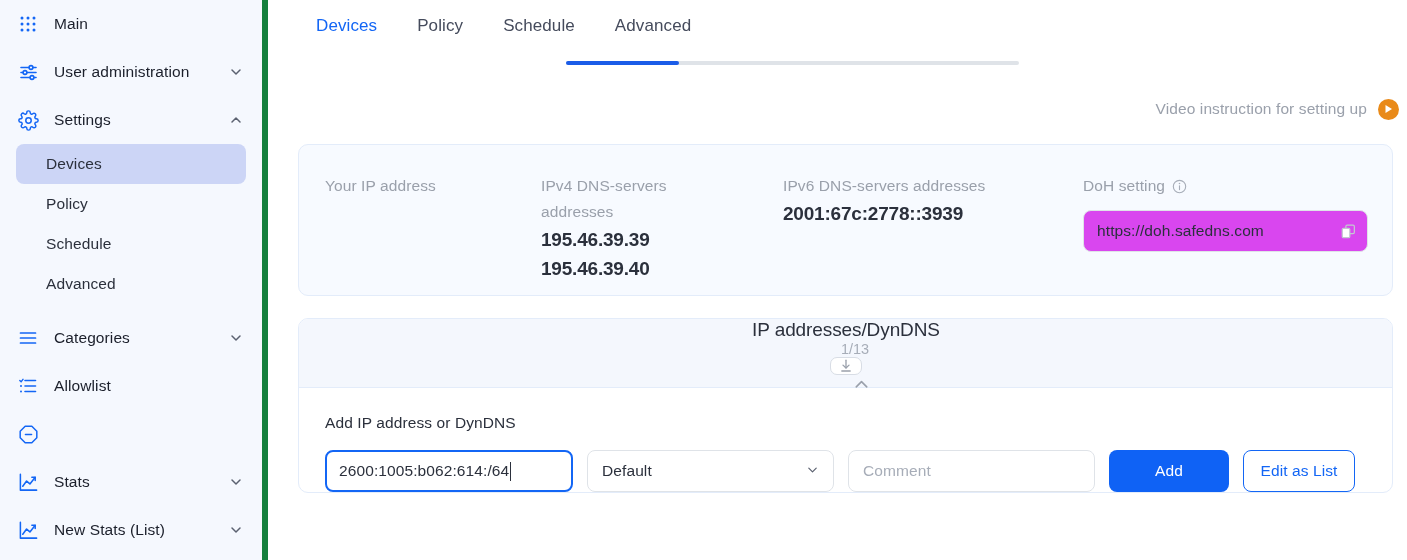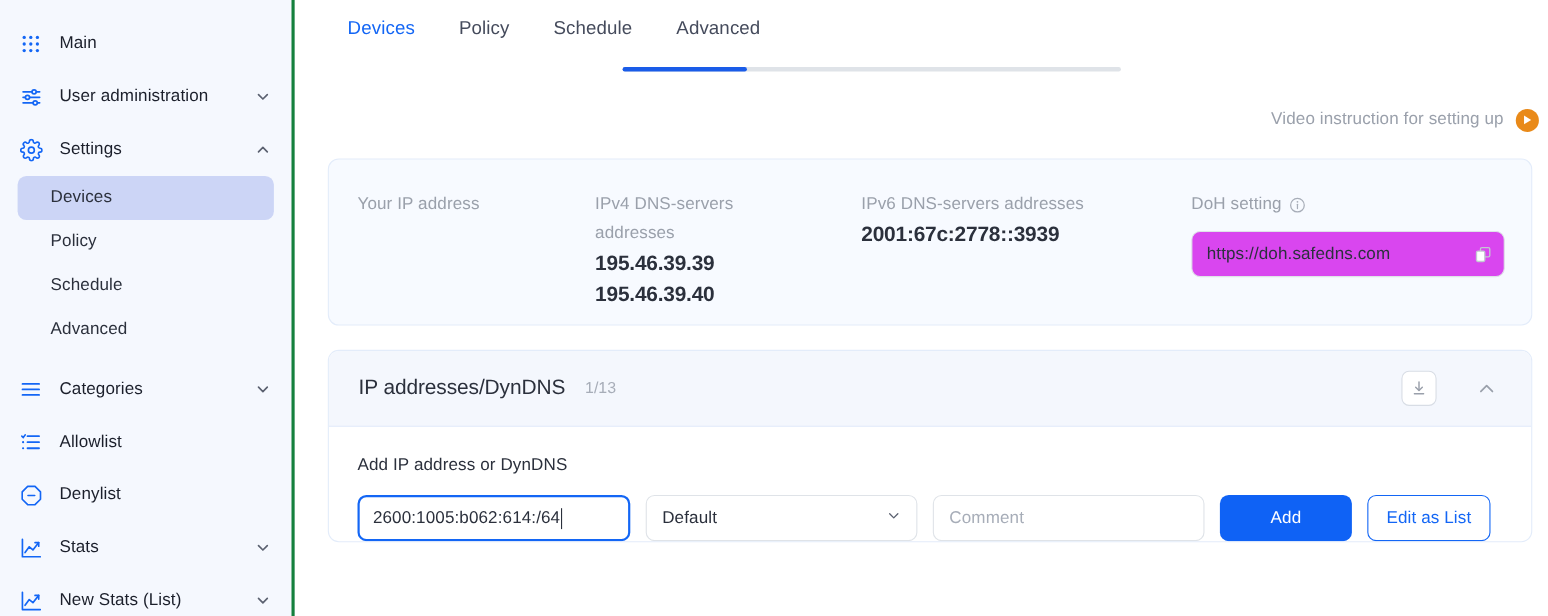--- a/index.html
+++ b/index.html
@@ -8,22 +8,22 @@
     overflow: hidden;
     font-family: "Liberation Sans", sans-serif;
     background: #ffffff;
   }
   #app { display: flex; width: 1407px; height: 560px; }
 
   
   #sidebar {
     width: 268px; height: 560px;
     background: #f5f8fe;
-    border-right: 3px solid #15803d;
-    padding-top: 16px;
+    border-right: 6px solid #15803d;
+    padding-top: 0;
     flex: 0 0 268px;
     position: relative;
   }
   .nav-row {
     display: flex; align-items: center;
     height: 48px;
     padding: 0 18px 0 16px;
     cursor: pointer;
     position: relative;
   }
@@ -185,20 +185,21 @@
     border-radius: 10px;
     background: #ffffff;
     overflow: hidden;
   }
   #dyn-head {
     height: 69px;
     background: #f4f7fd;
     border-bottom: 1px solid #e3ecfa;
     display: flex; align-items: center;
     padding: 0 26px 0 27px;
+    flex-direction: column;
   }
   #dyn-title {
     font-size: 19px;
     color: #2b303c;
     letter-spacing: -.1px;
   }
   #dyn-count {
     font-size: 14.5px;
     color: #a7adb8;
     margin-left: 18px;
@@ -398,21 +399,20 @@
       <span class="nav-label">Allowlist</span>
     </div>
 
     <div class="nav-row">
       <span class="nav-ico">
         <svg width="21" height="21" viewBox="0 0 24 24" fill="none" stroke="#1366f5" stroke-width="1.7" stroke-linejoin="round">
           <polygon points="8.2,2.5 15.8,2.5 21.5,8.2 21.5,15.8 15.8,21.5 8.2,21.5 2.5,15.8 2.5,8.2"></polygon>
           <line x1="8.5" y1="12" x2="15.5" y2="12" stroke-linecap="round"></line>
         </svg>
       </span>
-      <span class="nav-label">Denylist</span>
     </div>
 
     <div class="nav-row">
       <span class="nav-ico">
         <svg width="21" height="21" viewBox="0 0 22 22" fill="none" stroke="#1366f5" stroke-width="1.6" stroke-linecap="round" stroke-linejoin="round">
           <polyline points="2.5,2.5 2.5,19 19.5,19"></polyline>
           <polyline points="5,15 9,9.5 12.5,12.5 18,5.5"></polyline>
           <polyline points="14.5,5.5 18,5.5 18,9"></polyline>
         </svg>
       </span>

